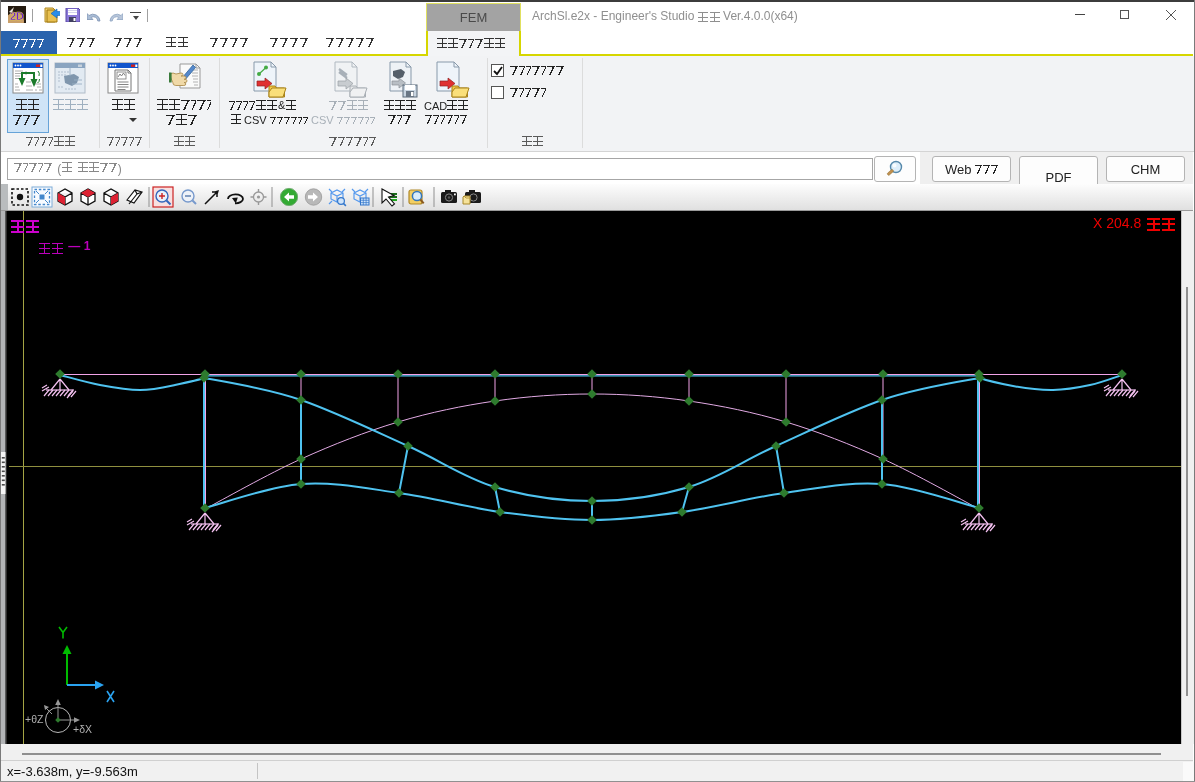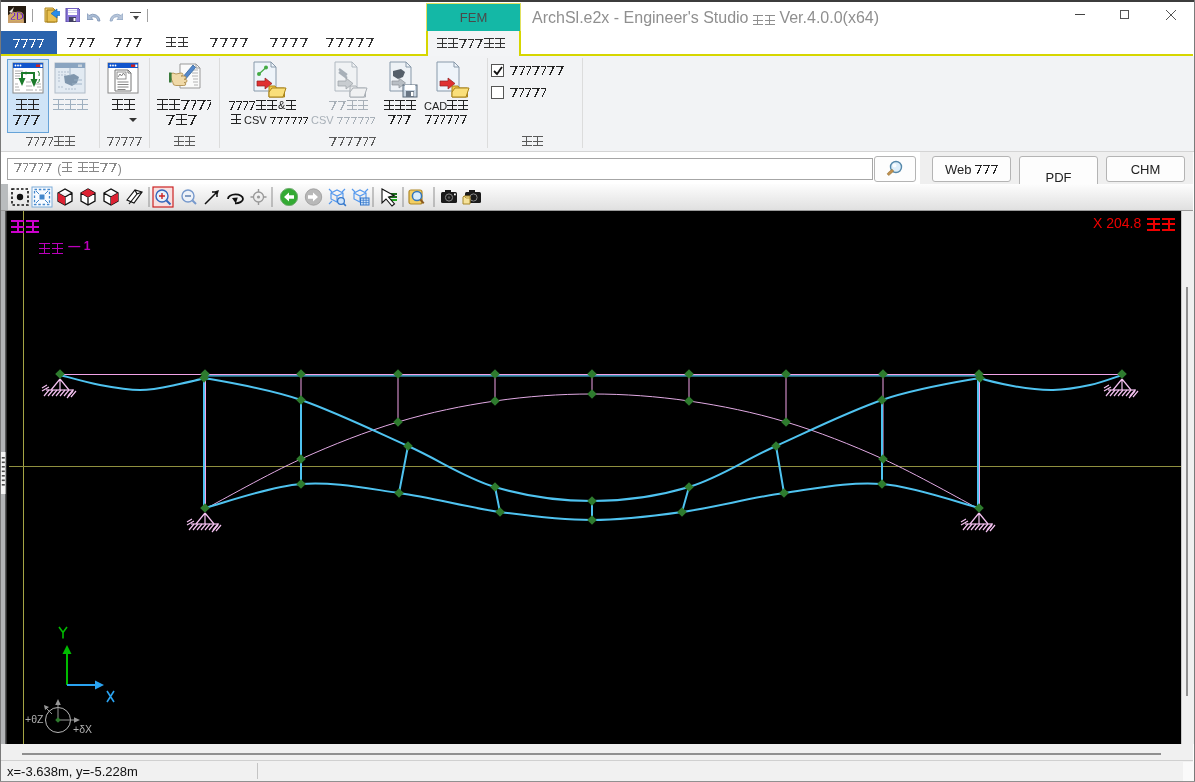--- a/index.html
+++ b/index.html
@@ -53,22 +53,22 @@
 <svg class="abs" style="left:87px;top:8px" width="15" height="14" viewBox="0 0 15 14">
  <path d="M13 13 a7 7 0 0 0 -11 -5.5 l-2 -2 v6 h6 l-2 -2 a4.4 4.4 0 0 1 6.8 3.5 z" fill="#aabdd6" stroke="#7d93b2" stroke-width="0.8"></path>
 </svg>
 <svg class="abs" style="left:108px;top:8px" width="15" height="14" viewBox="0 0 15 14">
  <path d="M2 13 a7 7 0 0 1 11 -5.5 l2 -2 v6 h-6 l2 -2 a4.4 4.4 0 0 0 -6.8 3.5 z" fill="#b8c6da" stroke="#8da3c2" stroke-width="0.8"></path>
 </svg>
 <div class="abs" style="left:130px;top:12px;width:11px;height:1px;background:#444"></div>
 <div class="abs" style="left:132.5px;top:16px;width:0;height:0;border-left:3.5px solid transparent;border-right:3.5px solid transparent;border-top:4px solid #444"></div>
 <div class="sep" style="left:147px;top:9px;height:13px"></div>
 
-<div class="abs" style="left:426px;top:3px;width:95px;height:28px;background:#14b8a6;border:1px solid #e0e060;border-bottom:none;color:#4a4a4a;font-size:13px;display:flex;align-items:center;justify-content:center">FEM</div>
-<div class="abs" style="left:532px;top:9px;font-size:16px;color:#8f8f8f">ArchSl.e2x - Engineer's Studio <span class="jp" style="color:#8f8f8f;position:relative;top:2px">
+<div class="abs" style="left:426px;top:3px;width:95px;height:28px;background:#a3a3a3;border:1px solid #e0e060;border-bottom:none;color:#4a4a4a;font-size:13px;display:flex;align-items:center;justify-content:center">FEM</div>
+<div class="abs" style="left:532px;top:9px;font-size:12px;color:#8f8f8f">ArchSl.e2x - Engineer's Studio <span class="jp" style="color:#8f8f8f;position:relative;top:2px">
         <span class="k"></span>
         <span class="k"></span>
       </span> Ver.4.0.0(x64)</div>
 
 <div class="abs" style="left:1075px;top:14px;width:10px;height:1px;background:#444"></div>
 <div class="abs" style="left:1120px;top:10px;width:9px;height:9px;border:1px solid #555"></div>
 <svg class="abs" style="left:1165px;top:9px" width="12" height="12" viewBox="0 0 12 12">
       <path d="M1 1 L11 11 M11 1 L1 11" stroke="#555" stroke-width="1"></path>
     </svg>
 
@@ -672,15 +672,15 @@
       </span>
     </div>
 
 <div class="abs" style="left:1181px;top:211px;width:13px;height:533px;background:#f0f0f0;border-left:1px solid #c8c8c8"></div>
 <div class="abs" style="left:1186px;top:287px;width:2px;height:409px;background:#909090"></div>
 
 <div class="abs" style="left:0;top:744px;width:1193px;height:16px;background:#f0f0f0"></div>
 <div class="abs" style="left:22px;top:753px;width:1139px;height:2px;background:#8f8f8f"></div>
 
 <div class="abs" style="left:0;top:760px;width:1193px;height:21px;background:#f1f1f1;border-top:1px solid #d0d0d0"></div>
-<div class="abs" style="left:7px;top:764px;font-size:13px;color:#111">x=-3.638m, y=-5.228m</div>
+<div class="abs" style="left:7px;top:764px;font-size:13px;color:#111">x=-3.638m, y=-9.563m</div>
 <div class="abs" style="left:257px;top:763px;width:1px;height:16px;background:#c4c4c4"></div>
 <div class="abs" style="left:1183px;top:762px;width:11px;height:19px;background:#fafafa"></div>
 </div>
 </body></html>

